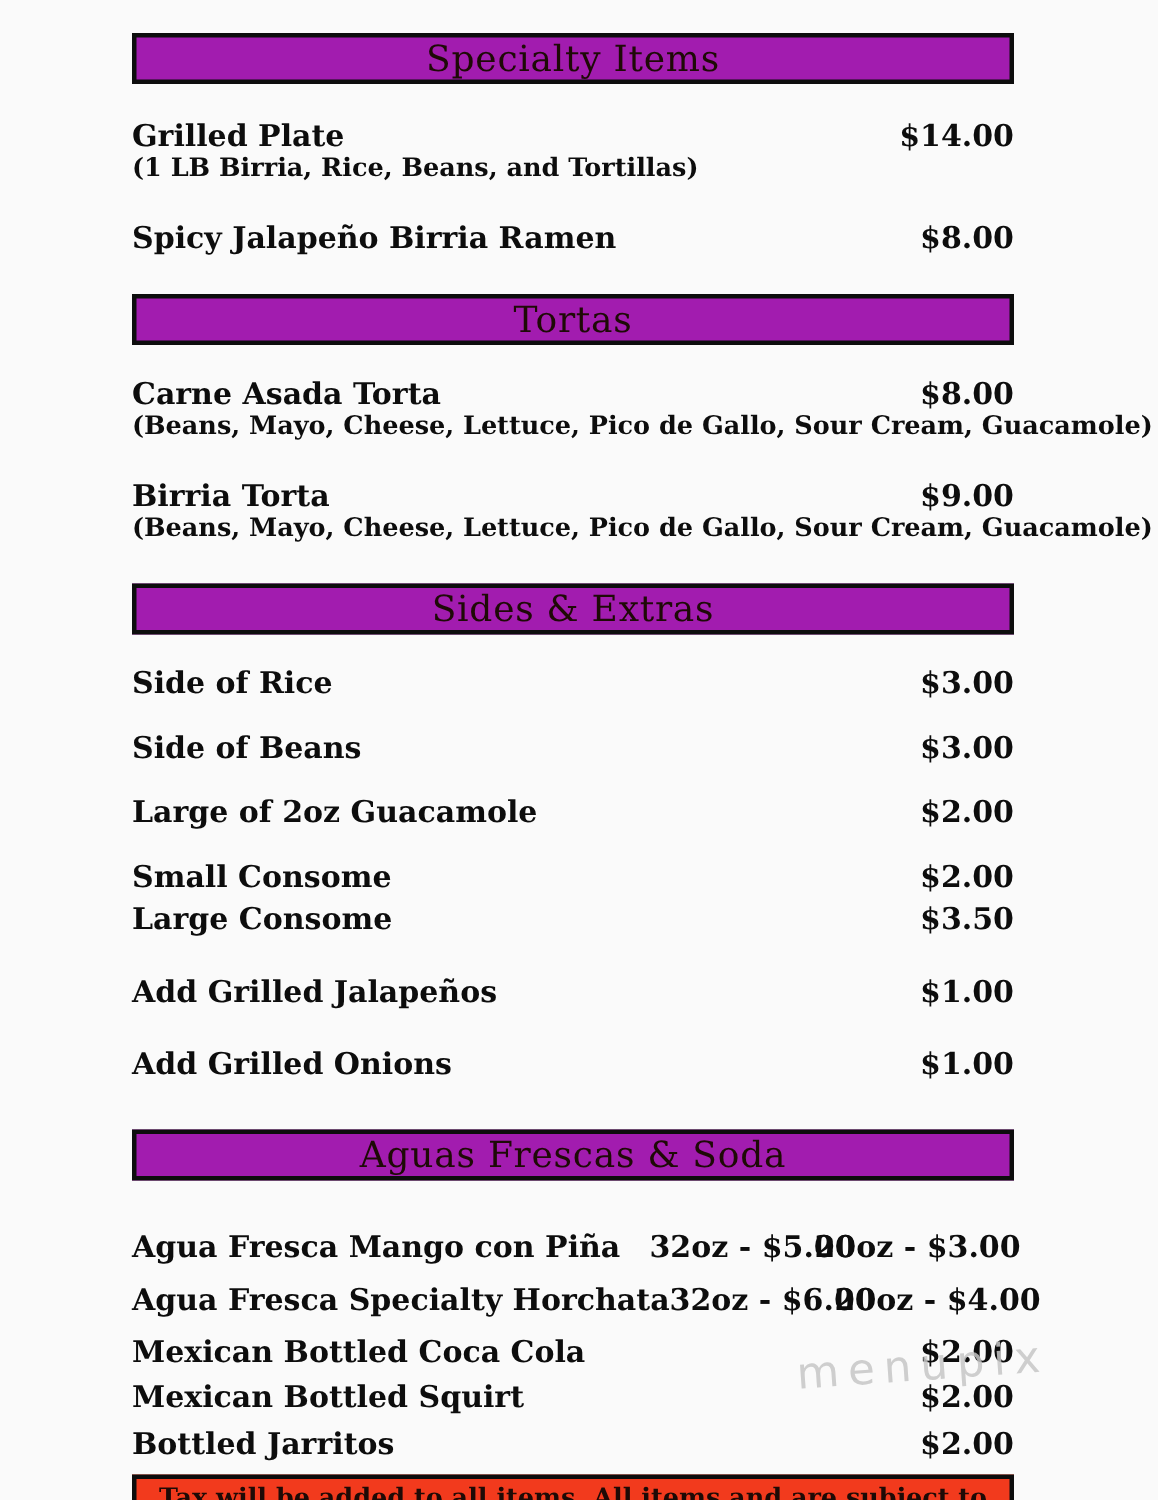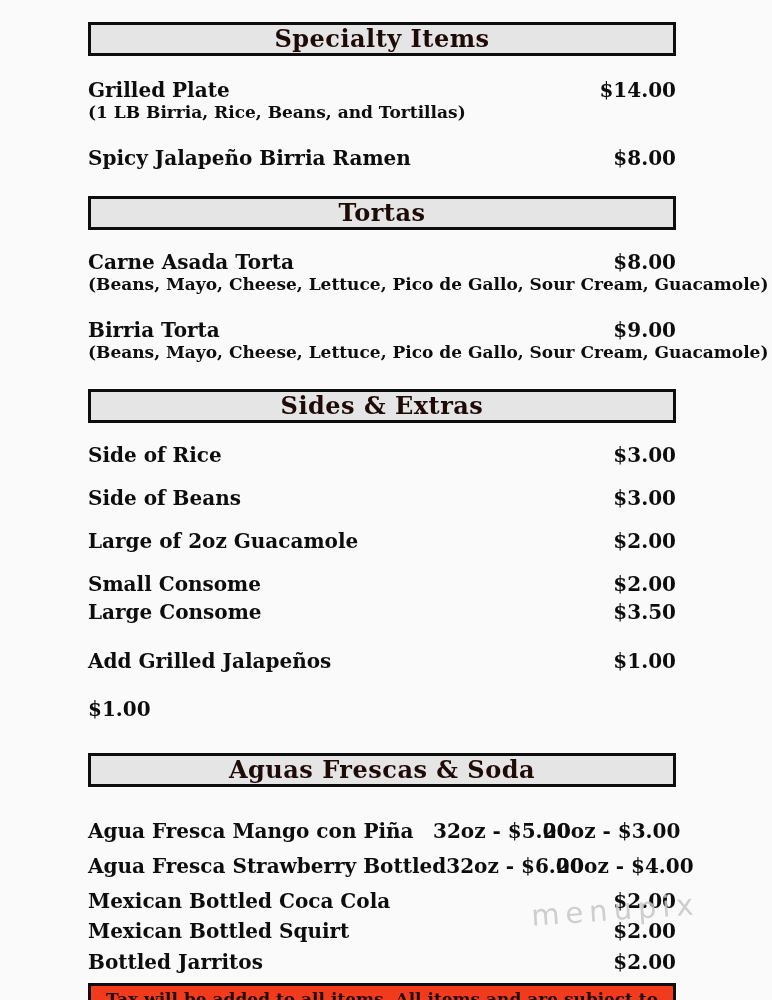--- a/index.html
+++ b/index.html
@@ -9,25 +9,25 @@
     font-family: "DejaVu Serif", "Liberation Serif", serif;
     position: relative;
     overflow: hidden;
   }
   .menu {
     position: absolute;
     left: 88px; top: 22px;
     width: 588px;
   }
   .banner {
-    background: #e5e5e5;
+    background: #a21caf;
     border: 3px solid #0d0d0d;
     height: 34px;
     text-align: center;
-    font-weight: bold;
+    font-weight: normal;
     font-size: 24px;
     line-height: 28px;
     color: #1e0a06;
     letter-spacing: 0.5px;
   }
   .item-row {
     display: flex;
     justify-content: space-between;
     align-items: baseline;
     font-weight: bold;
@@ -145,32 +145,33 @@
   </div>
   <div class="item-row mt17">
     <span>Large Consome</span>
     <span>$3.50</span>
   </div>
   <div class="item-row mt25">
     <span>Add Grilled Jalapeños</span>
     <span>$1.00</span>
   </div>
   <div class="item-row mt24">
+    <span>Add Grilled Onions</span>
     <span>$1.00</span>
   </div>
 
   <div class="banner mt16">Aguas Frescas &amp; Soda</div>
 
   <div class="bev-row mt16">
     <span class="bev-name">Agua Fresca Mango con Piña</span>
     <span class="bev-p1">32oz - $5.00</span>
     <span class="bev-p2">20oz - $3.00</span>
   </div>
   <div class="bev-row mt11">
-    <span class="bev-name">Agua Fresca Strawberry Bottled</span>
+    <span class="bev-name">Agua Fresca Specialty Horchata</span>
     <span class="bev-p1">32oz - $6.00</span>
     <span class="bev-p2">20oz - $4.00</span>
   </div>
   <div class="item-row mt11">
     <span>Mexican Bottled Coca Cola</span>
     <span>$2.00</span>
   </div>
   <div class="item-row mt6">
     <span>Mexican Bottled Squirt</span>
     <span>$2.00</span>

